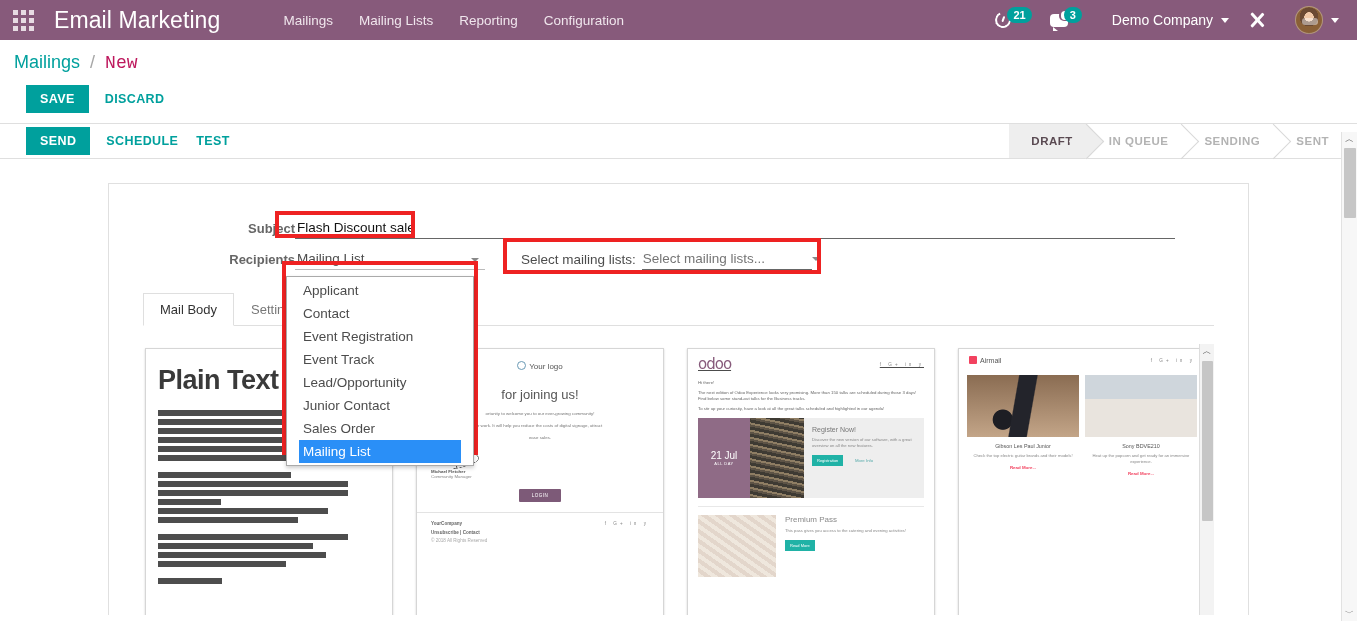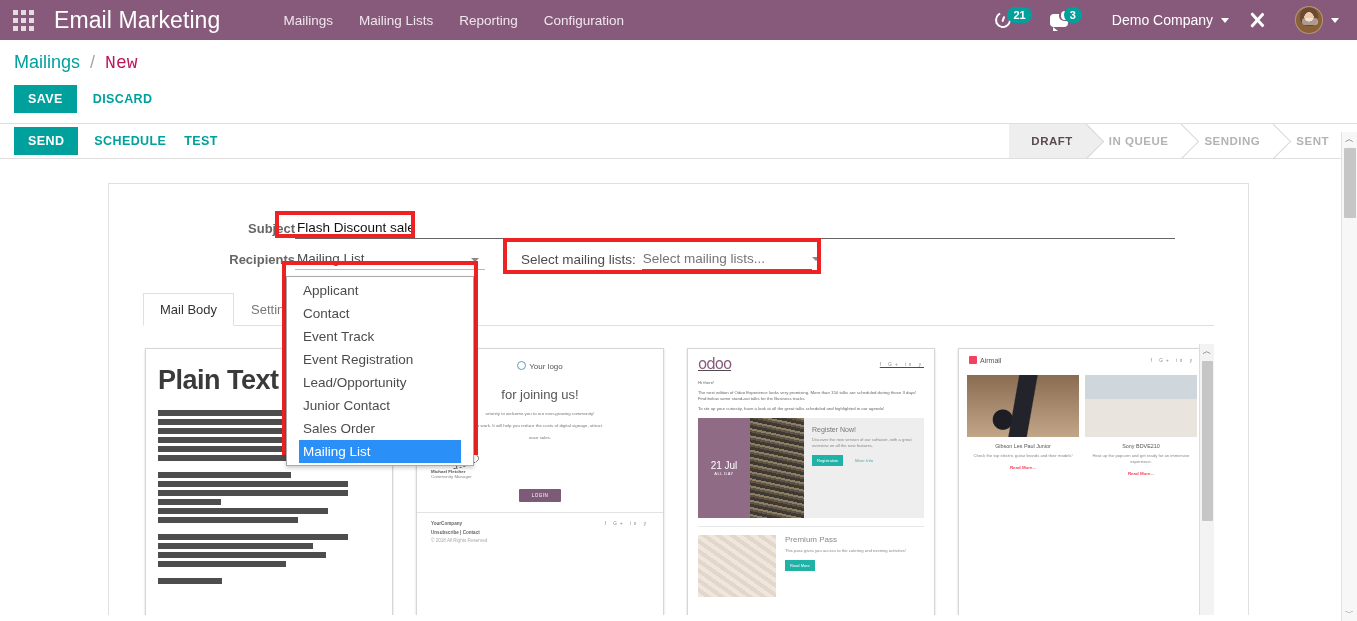--- a/index.html
+++ b/index.html
@@ -79,21 +79,21 @@
   
   .control-panel { background:#fff; border-bottom:1px solid #dfdfdf; padding:0 0 0 14px; }
   .breadcrumb { padding:12px 0 4px 0; font-size:18px; }
   .breadcrumb a { color:#00A09D; text-decoration:none; cursor:pointer; }
   .breadcrumb .sep { color:#a6a6a6; margin:0 5px; }
   .breadcrumb .cur { color:#be185d;font-family:Liberation Mono, monospace; }
   .cp-buttons { padding:8px 0 10px 0; display:flex; align-items:center; gap:14px; }
   .btn-primary {
     background:#00A09D; color:#fff; border:none; padding:7px 14px;
     font-size:12.5px; font-weight:bold; letter-spacing:.4px; cursor:pointer;
-    text-transform:uppercase; font-family:"Liberation Sans", sans-serif;
+    text-transform:uppercase; font-family:"Liberation Sans", sans-serif;margin-left:12px;
   }
   .btn-link {
     background:none; border:none; color:#00A09D; font-size:12.5px; font-weight:bold;
     letter-spacing:.4px; cursor:pointer; text-transform:uppercase; padding:7px 2px;
     font-family:"Liberation Sans", sans-serif;
   }
 
   
   .statusbar-row {
     display:flex; align-items:center; justify-content:space-between;
@@ -204,21 +204,21 @@
             background:#7d5a78; color:#fff; font-size:4.6px; padding:4px 0;
             letter-spacing:.4px; border-radius:1px; }
   .wt-foot { border-top:1px solid #e3e3e3; margin-top:8px; padding:8px 14px 0;
              font-size:4.6px; color:#666; display:flex; justify-content:space-between; }
   .soc { font-size:4.6px; color:#888; letter-spacing:3px; }
 
   
   .od-head { display:flex; justify-content:space-between; align-items:center; padding:6px 10px 4px;text-decoration:underline; }
   .od-logo { font-size:15px; color:#875A7B; letter-spacing:-1px; font-family:"DejaVu Sans", sans-serif; }
   .od-p { font-size:4.3px; color:#666; line-height:6.5px; padding:0 10px; margin:3px 0; }
-  .od-card { display:flex; margin:6px 10px; background:#eee; height:100px; }
+  .od-card { display:flex; margin:6px 10px; background:#eee; height:80px; }
   .od-date { width:52px; background:#8f6b86; color:#fff; display:flex; flex-direction:column;
              align-items:center; justify-content:center; }
   .od-date b { font-size:10px; font-weight:normal; }
   .od-date span { font-size:4px; letter-spacing:.5px; }
   .od-photo { width:54px;
     background:
       repeating-linear-gradient(12deg, #5d5346 0 2px, #8e7d63 2px 4px, #3e3a33 4px 7px),
       linear-gradient(#c9b291,#7a6b56); }
   .od-cbody { flex:1; padding:8px 8px; }
   .od-cbody h5 { margin:0 0 4px; font-size:7px; color:#777; font-weight:normal; }
@@ -503,22 +503,22 @@
         <div class="sb-thumb" style="top:17px; height:160px;"></div>
       </div>
     </div>
 
   </div>
 </div>
 
 <ul class="dropdown-menu">
   <li>Applicant</li>
   <li>Contact</li>
+  <li>Event Registration</li>
   <li>Event Track</li>
-  <li>Event Registration</li>
   <li>Lead/Opportunity</li>
   <li>Junior Contact</li>
   <li>Sales Order</li>
   <li class="selected">Mailing List</li>
 </ul>
 
 <div class="redbox" style="left:275px; top:211px; width:140px; height:27px;"></div>
 <div class="redbox" style="left:282px; top:261px; width:196px; height:194px;"></div>
 <div class="redbox" style="left:503px; top:238px; width:318px; height:36px;"></div>
 

